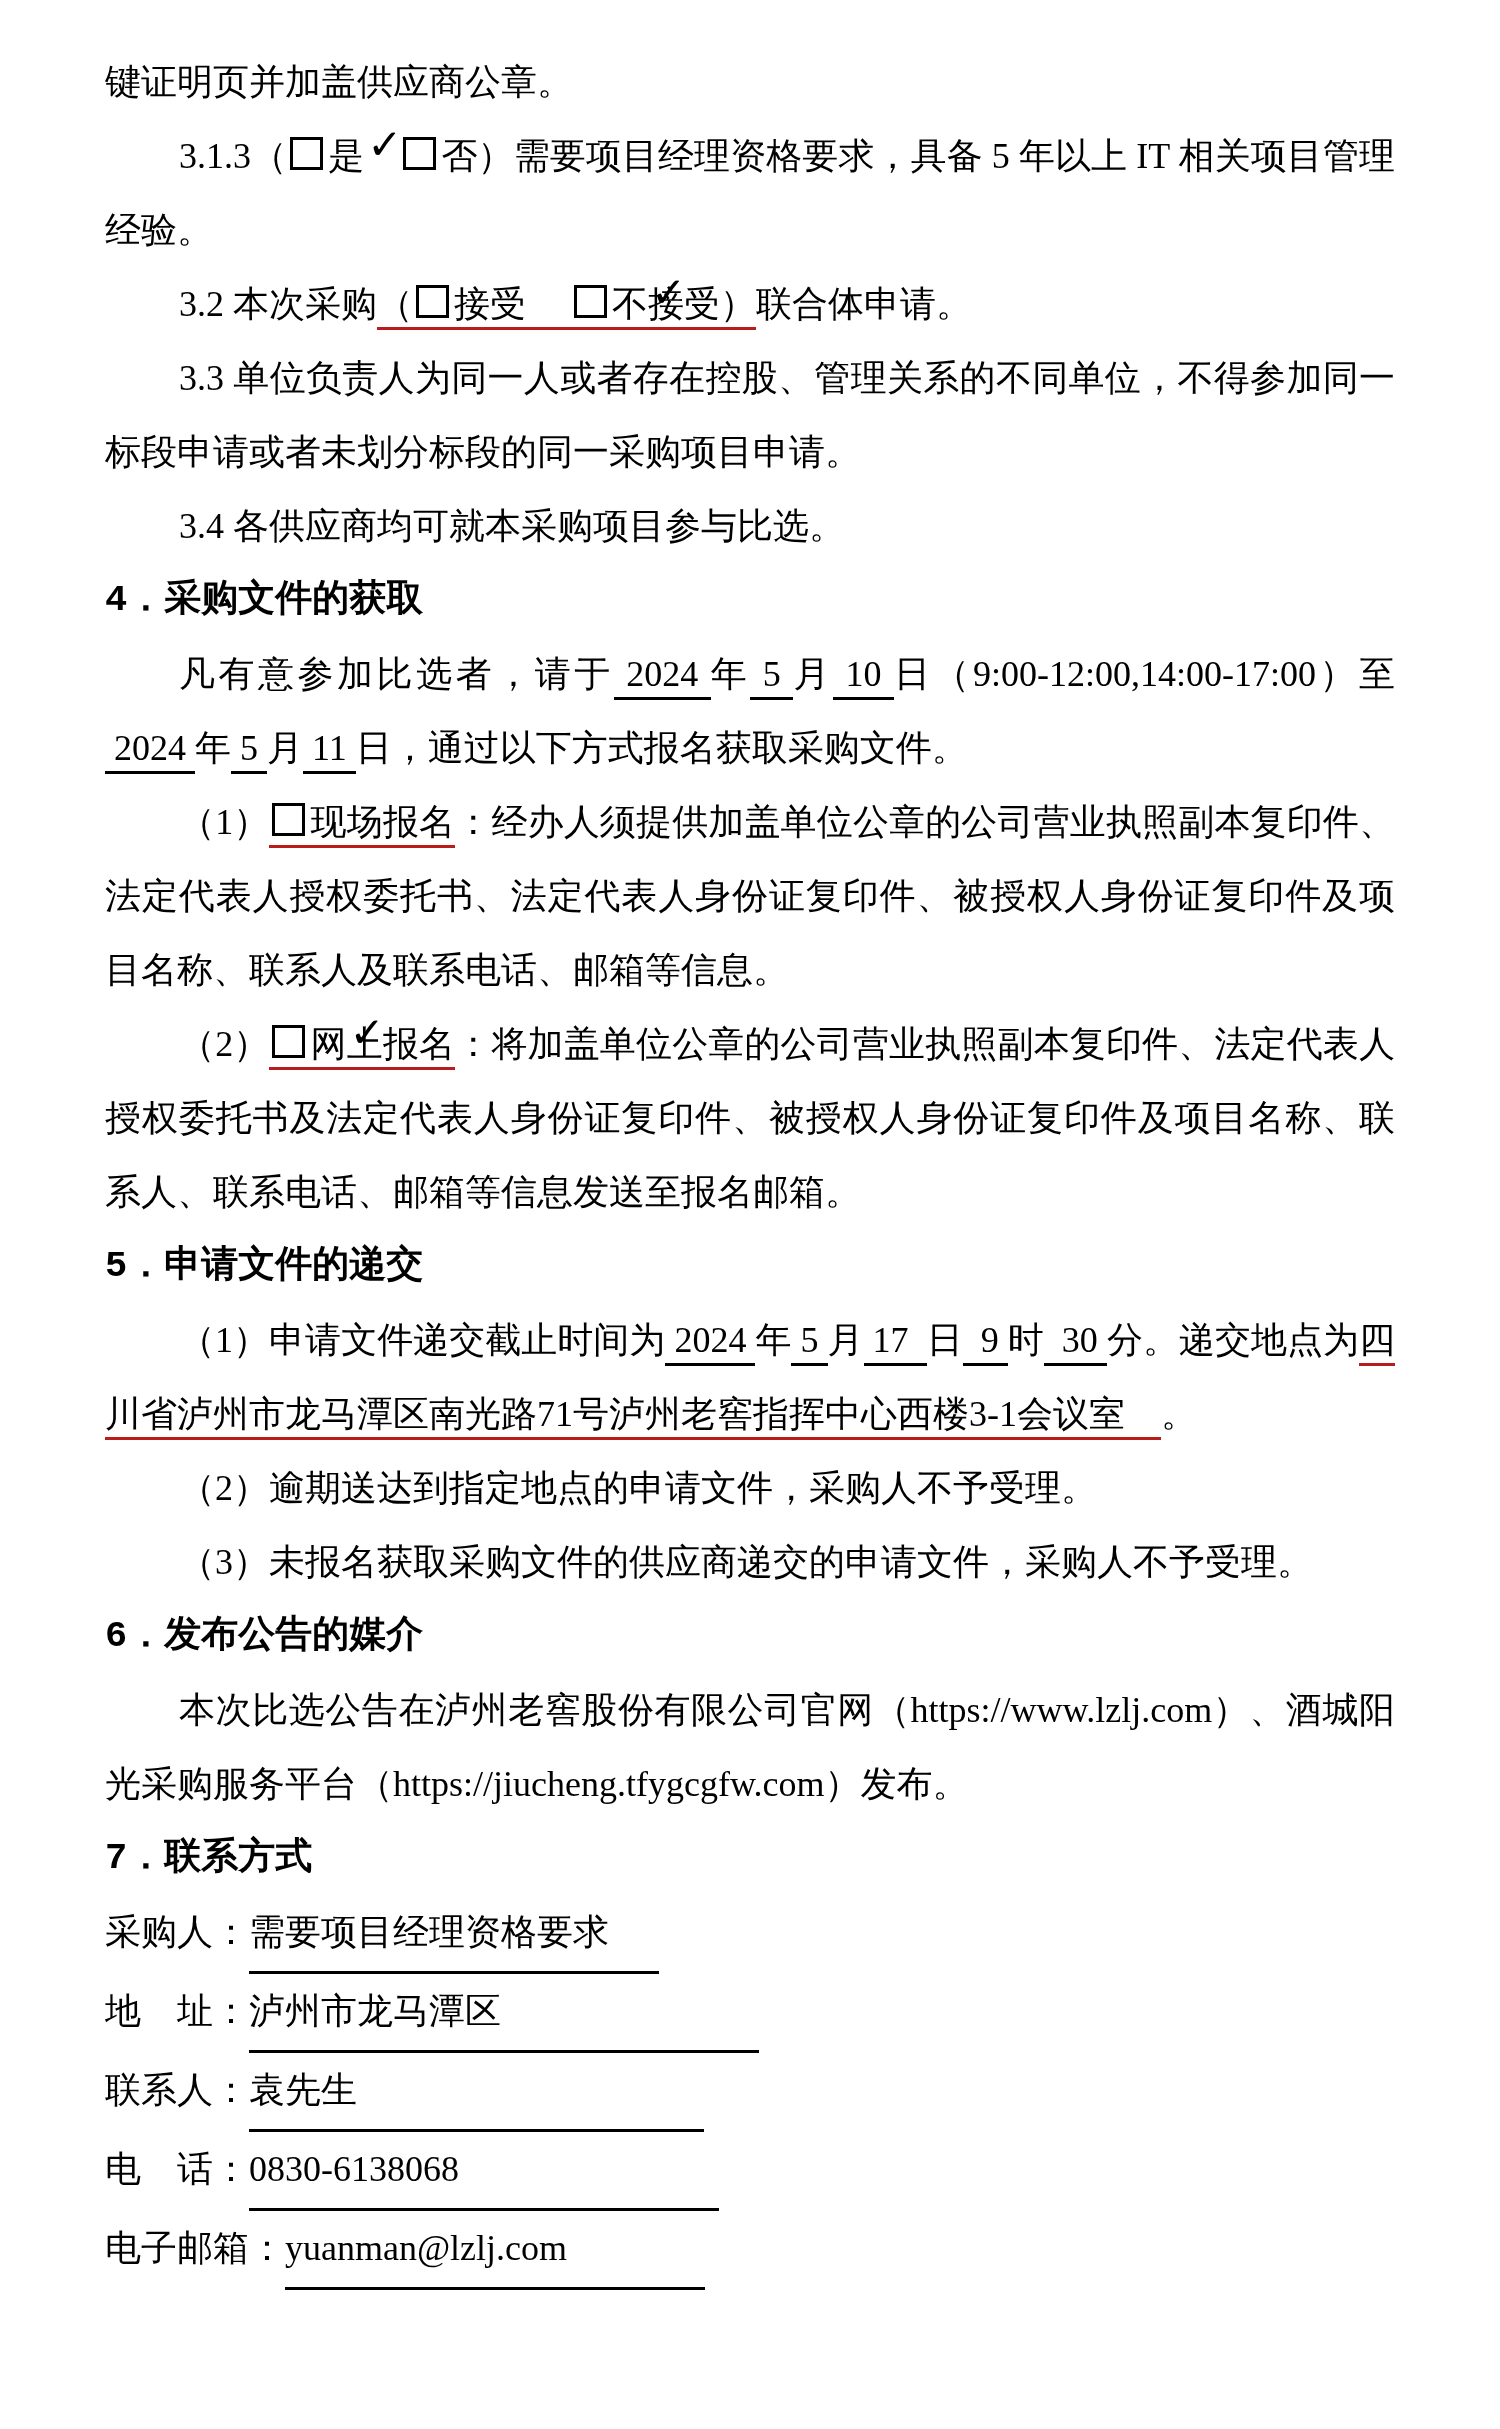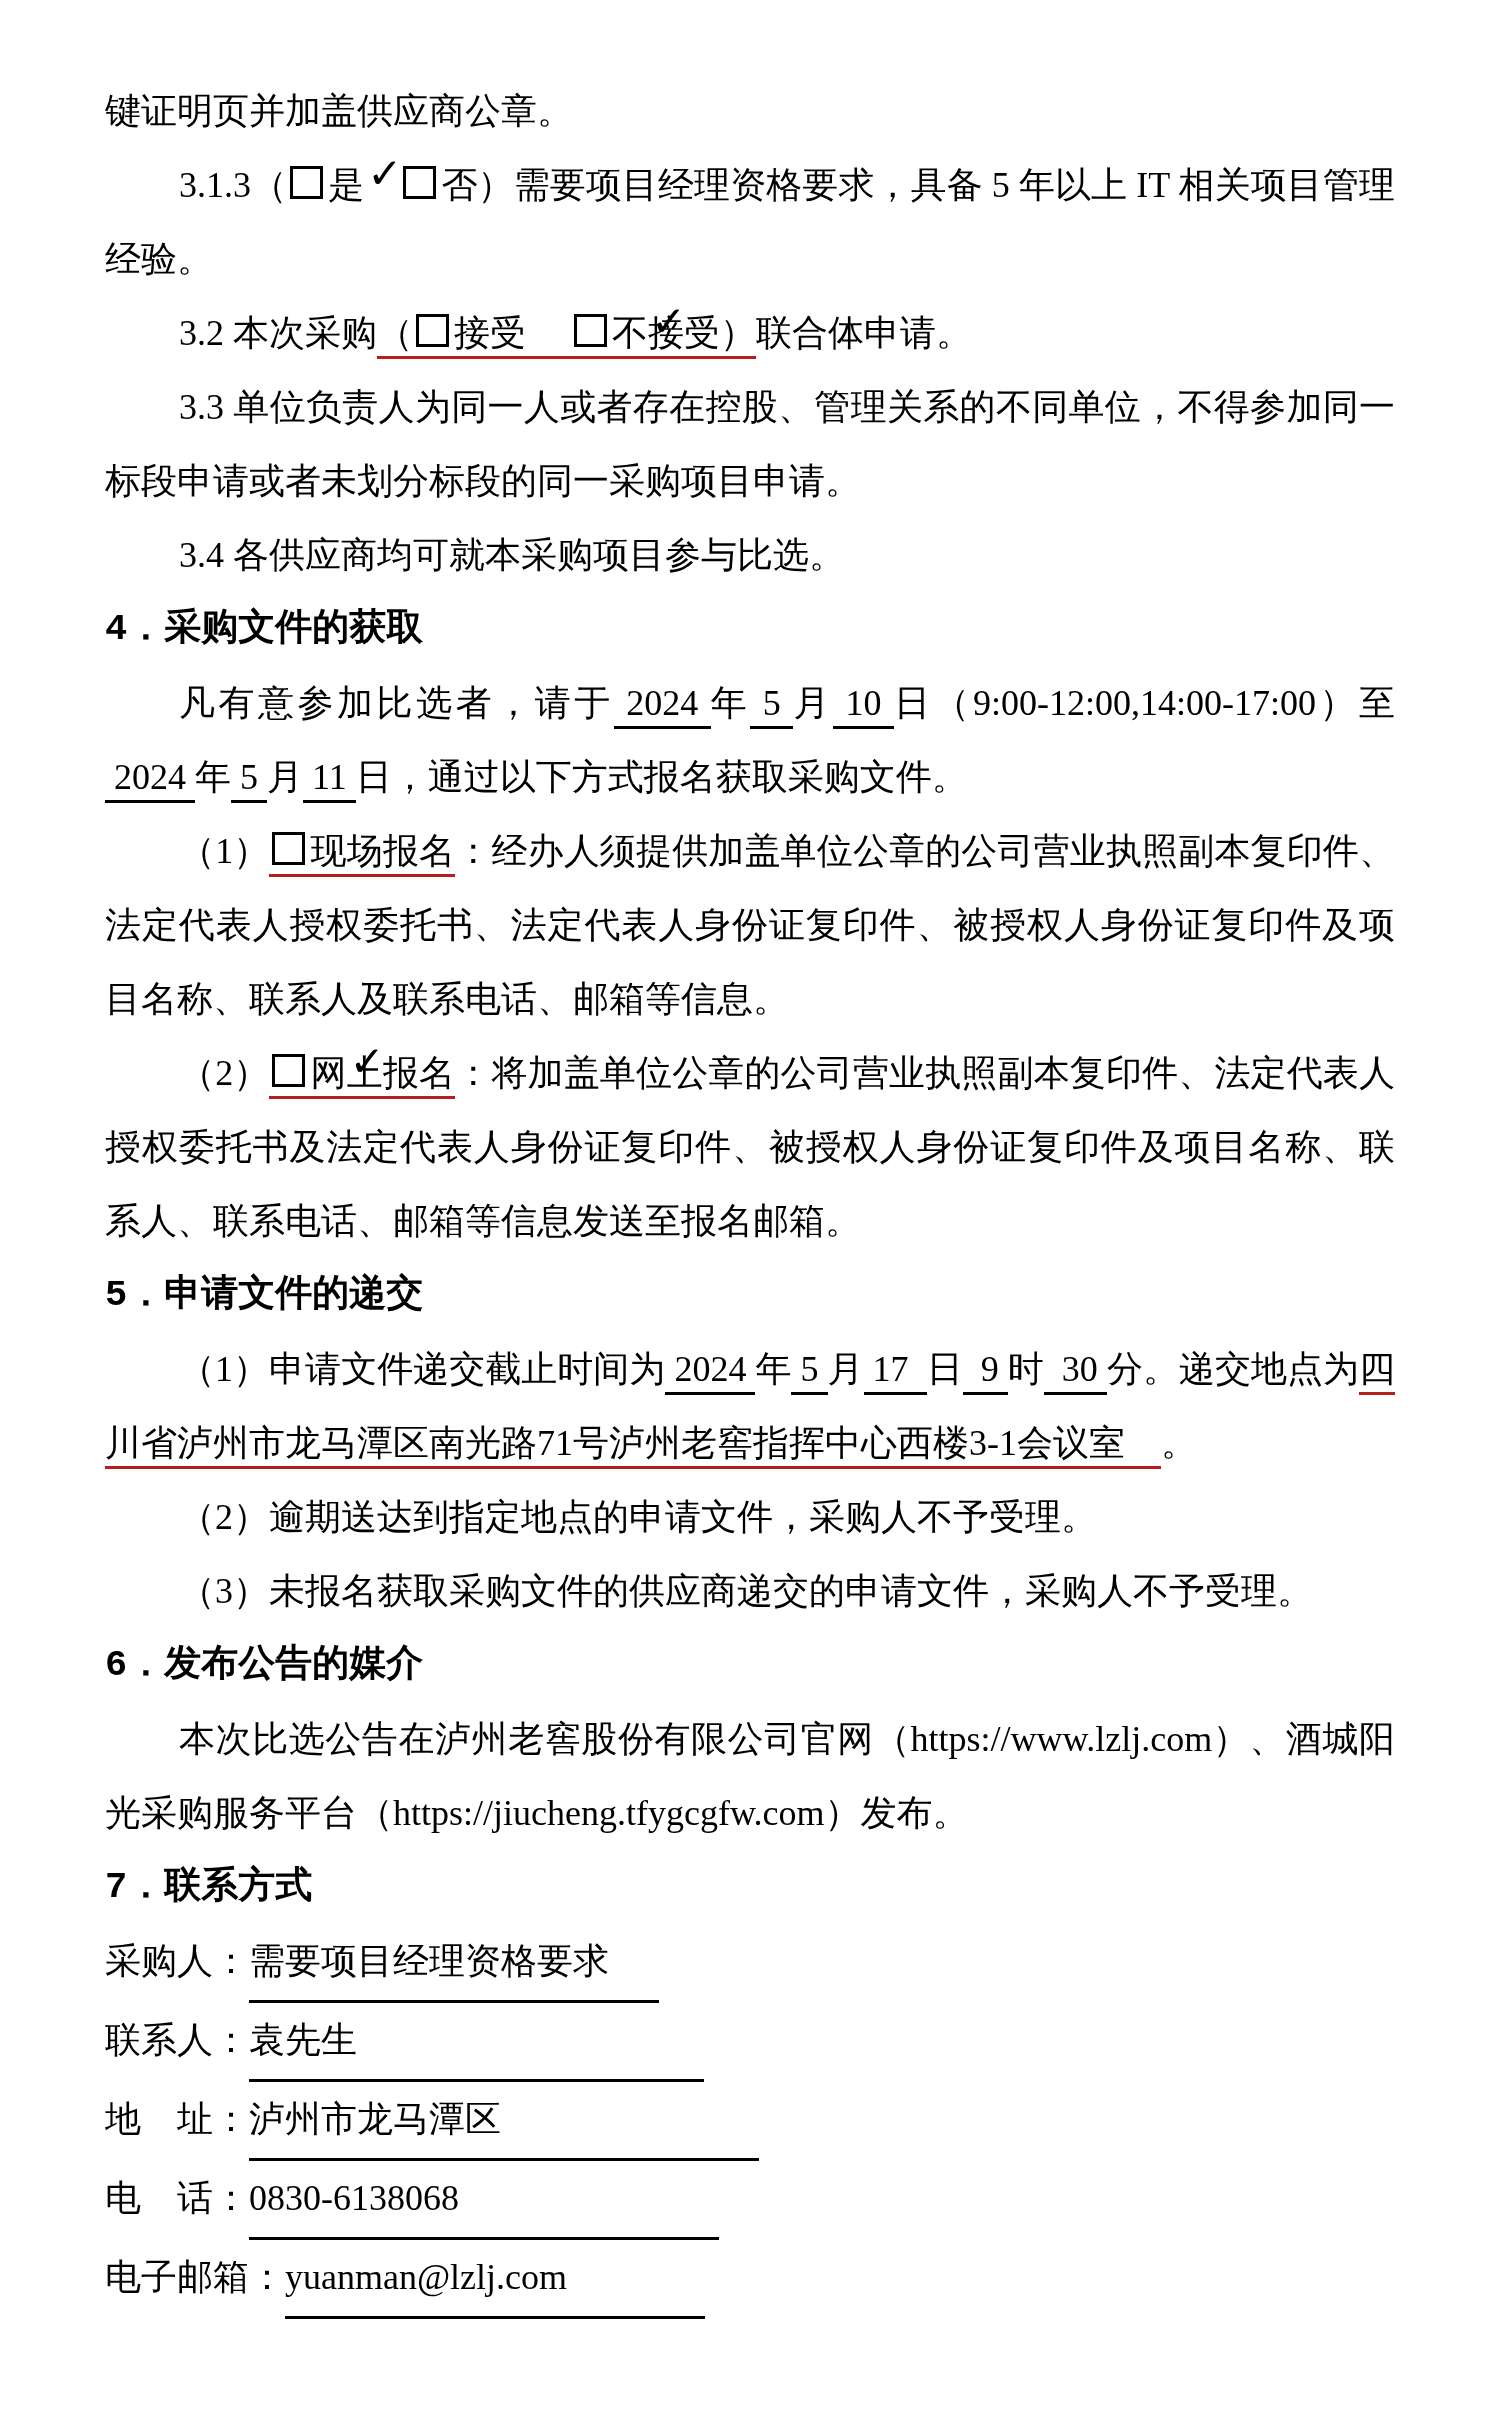--- a/index.html
+++ b/index.html
@@ -2,21 +2,21 @@
 <html><head>
 <meta charset="utf-8">
 <style>
   html, body { margin:0; padding:0; }
   body {
     width:1500px; height:2429px;
     background:#ffffff; color:#000000;
     font-family:"Liberation Serif","DejaVu Serif",serif;
     overflow:hidden;
   }
-  .page { padding:74px 105px 0 105px; }
+  .page { padding:45px 105px 0 105px; }
   .para {
     font-size:36px;
     line-height:74px;
     text-align:justify;
     margin:0;
     word-break:break-word;
   }
   .indent { text-indent:74px; }
   .heading {
     font-weight:700;
@@ -97,19 +97,19 @@
   <p class="para indent"><span>（3）未报名获取采购文件的供应商递交的申请文件，采购人不予受理。</span></p>
 
   <p class="para heading"><span>6．发布公告的媒介</span></p>
 
   <p class="para indent"><span>本次比选公告在泸州老窖股份有限公司官网（https://www.lzlj.com）、酒城阳光采购服务平台（https://jiucheng.tfygcgfw.com）发布。</span></p>
 
   <p class="para heading"><span>7．联系方式</span></p>
 
   <div class="contact">
     <p class="para"><span>采购人：</span><span class="u-fill uw-a">需要项目经理资格要求</span></p>
+    <p class="para"><span>地　址：</span><span class="u-fill uw-b">泸州市龙马潭区</span></p>
     <p class="para"><span>联系人：</span><span class="u-fill uw-c">袁先生</span></p>
-    <p class="para"><span>地　址：</span><span class="u-fill uw-b">泸州市龙马潭区</span></p>
     <p class="para"><span>电　话：</span><span class="u-fill uw-d">0830-6138068</span></p>
     <p class="para"><span>电子邮箱：</span><span class="u-fill uw-e">yuanman@lzlj.com</span></p>
   </div>
 
 </div>
 
 </body></html>

